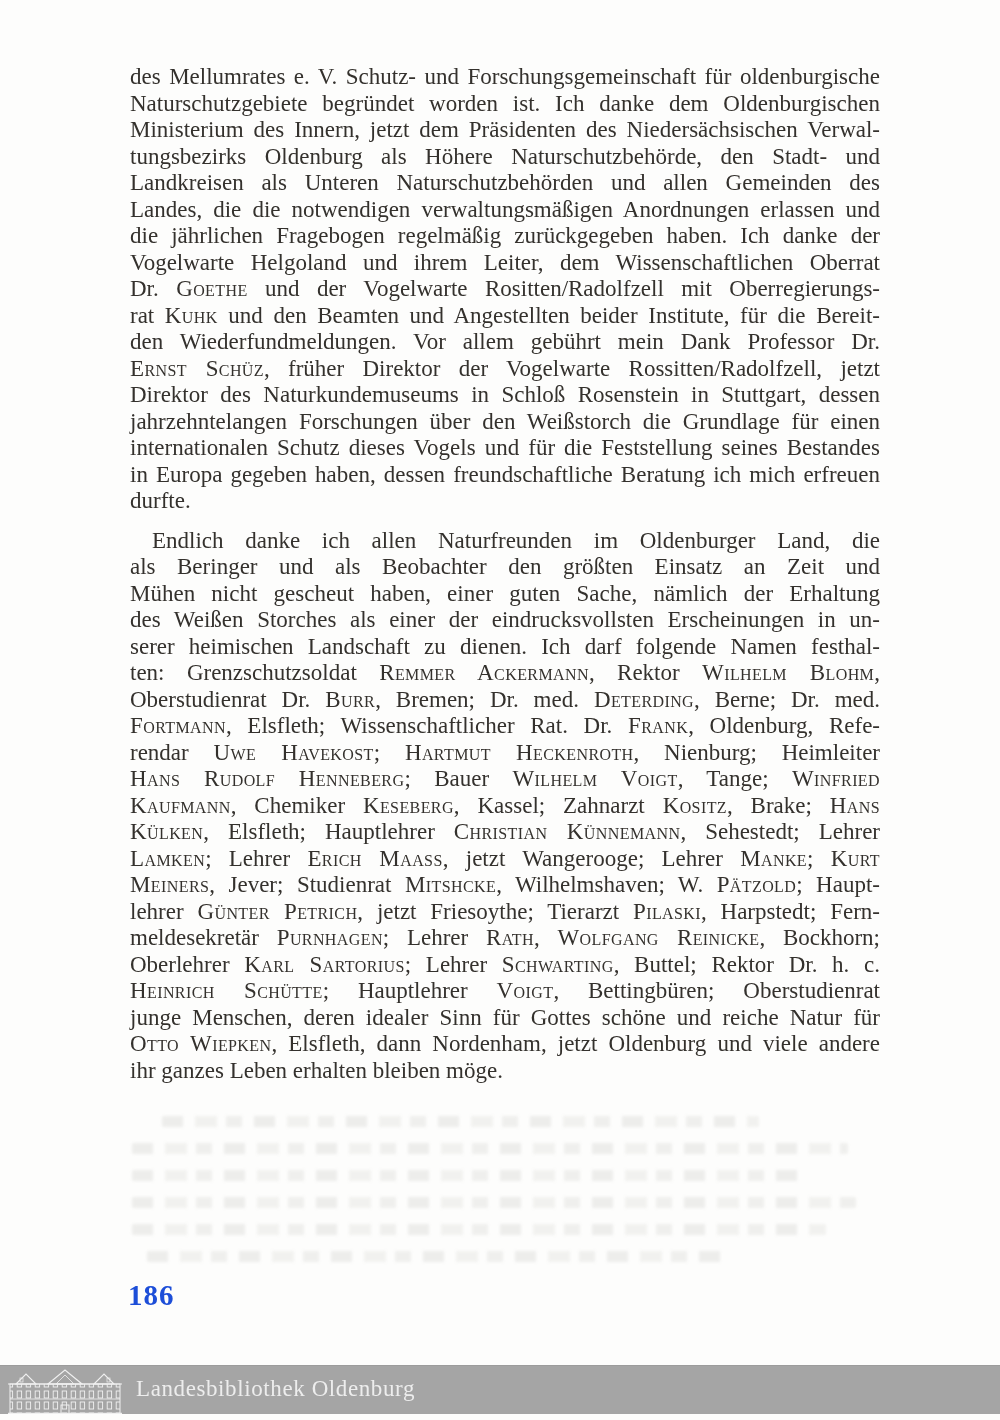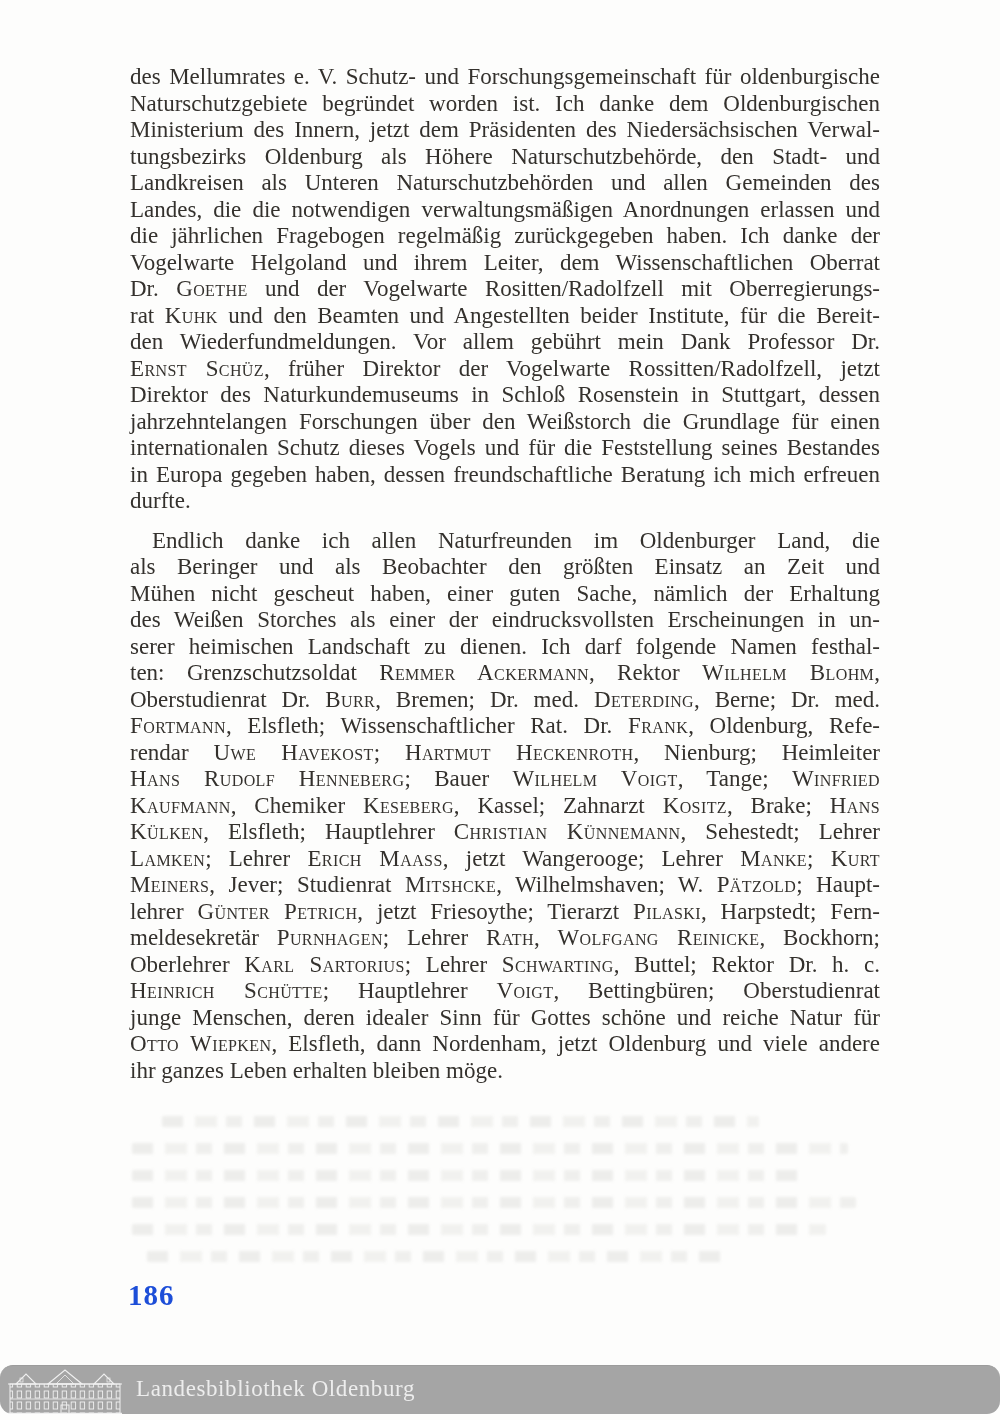--- a/index.html
+++ b/index.html
@@ -65,21 +65,20 @@
     letter-spacing: 1px;
     filter: blur(0.2px);
     margin-left: 6px;
   }
   .footer {
     position: absolute;
     left: 0; top: 1365px;
     width: 1000px; height: 49px;
     background: var(--bar);
     border-top: 1px solid #9c9c9c;
-    border-radius: 13px;
   }
   .footer-logo {
     position: absolute;
     left: 6px; top: 1px;
     width: 118px; height: 47px;
   }
   .footer-label {
     position: absolute;
     left: 136px; top: 50%;
     transform: translateY(-52%);

